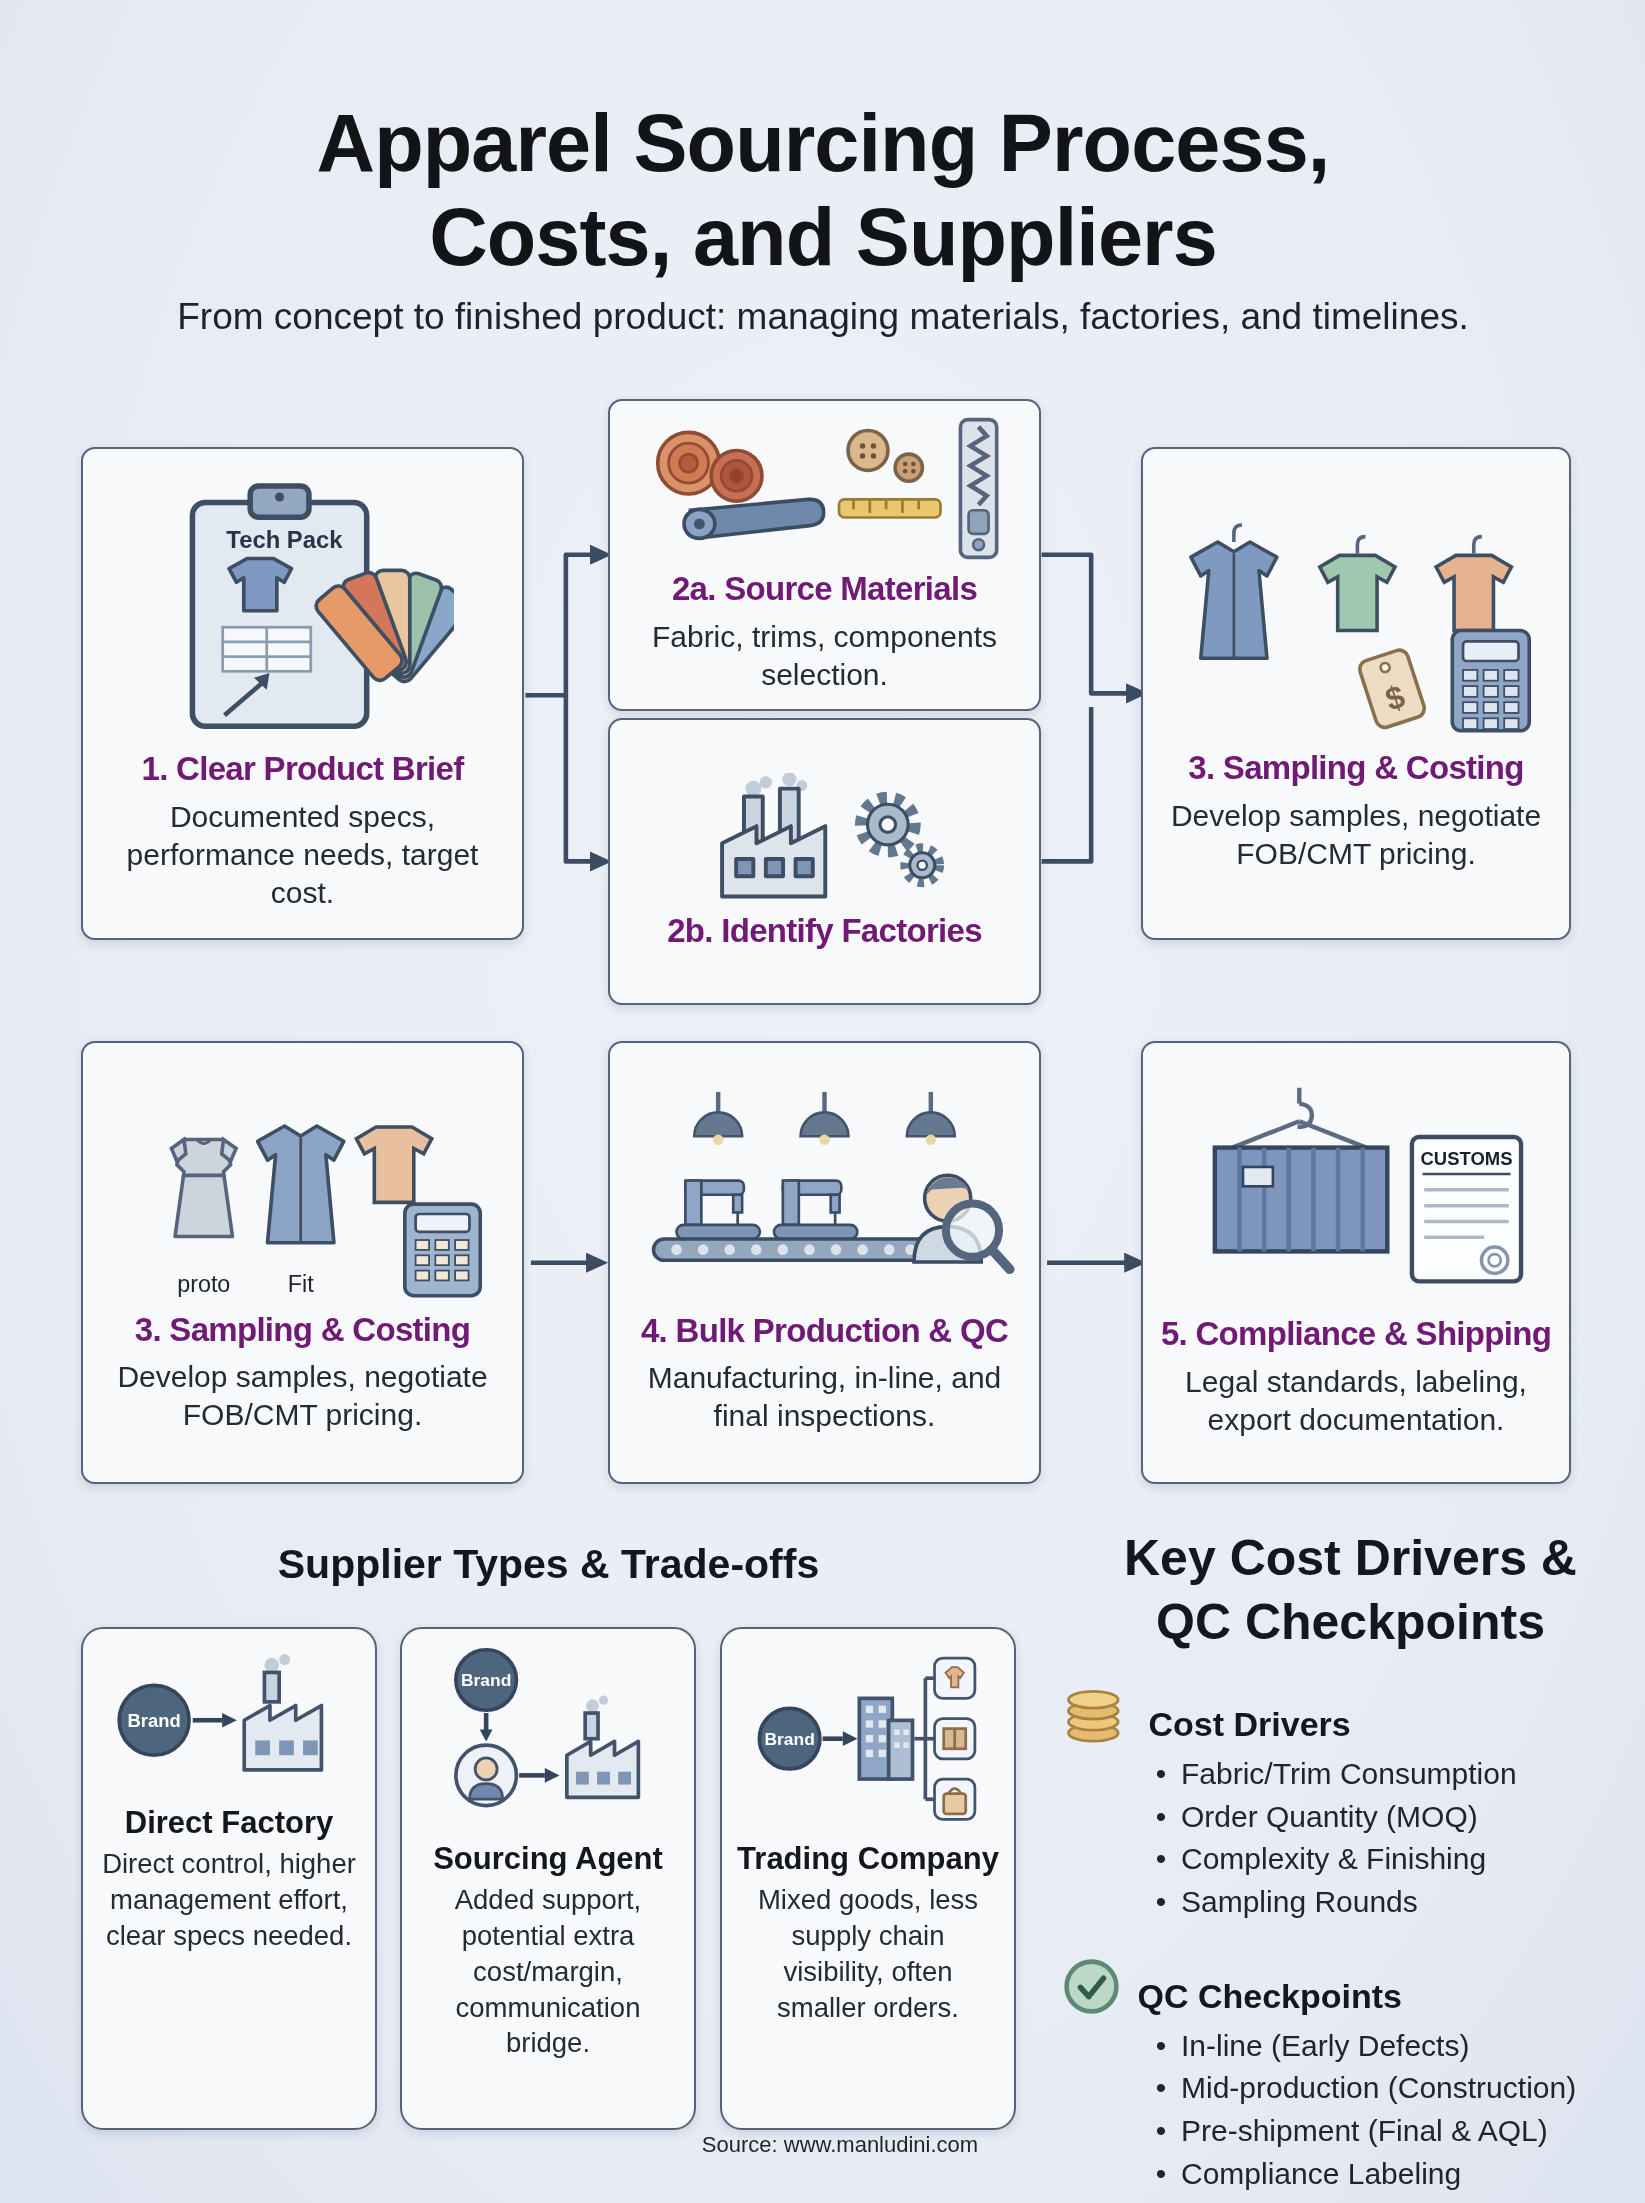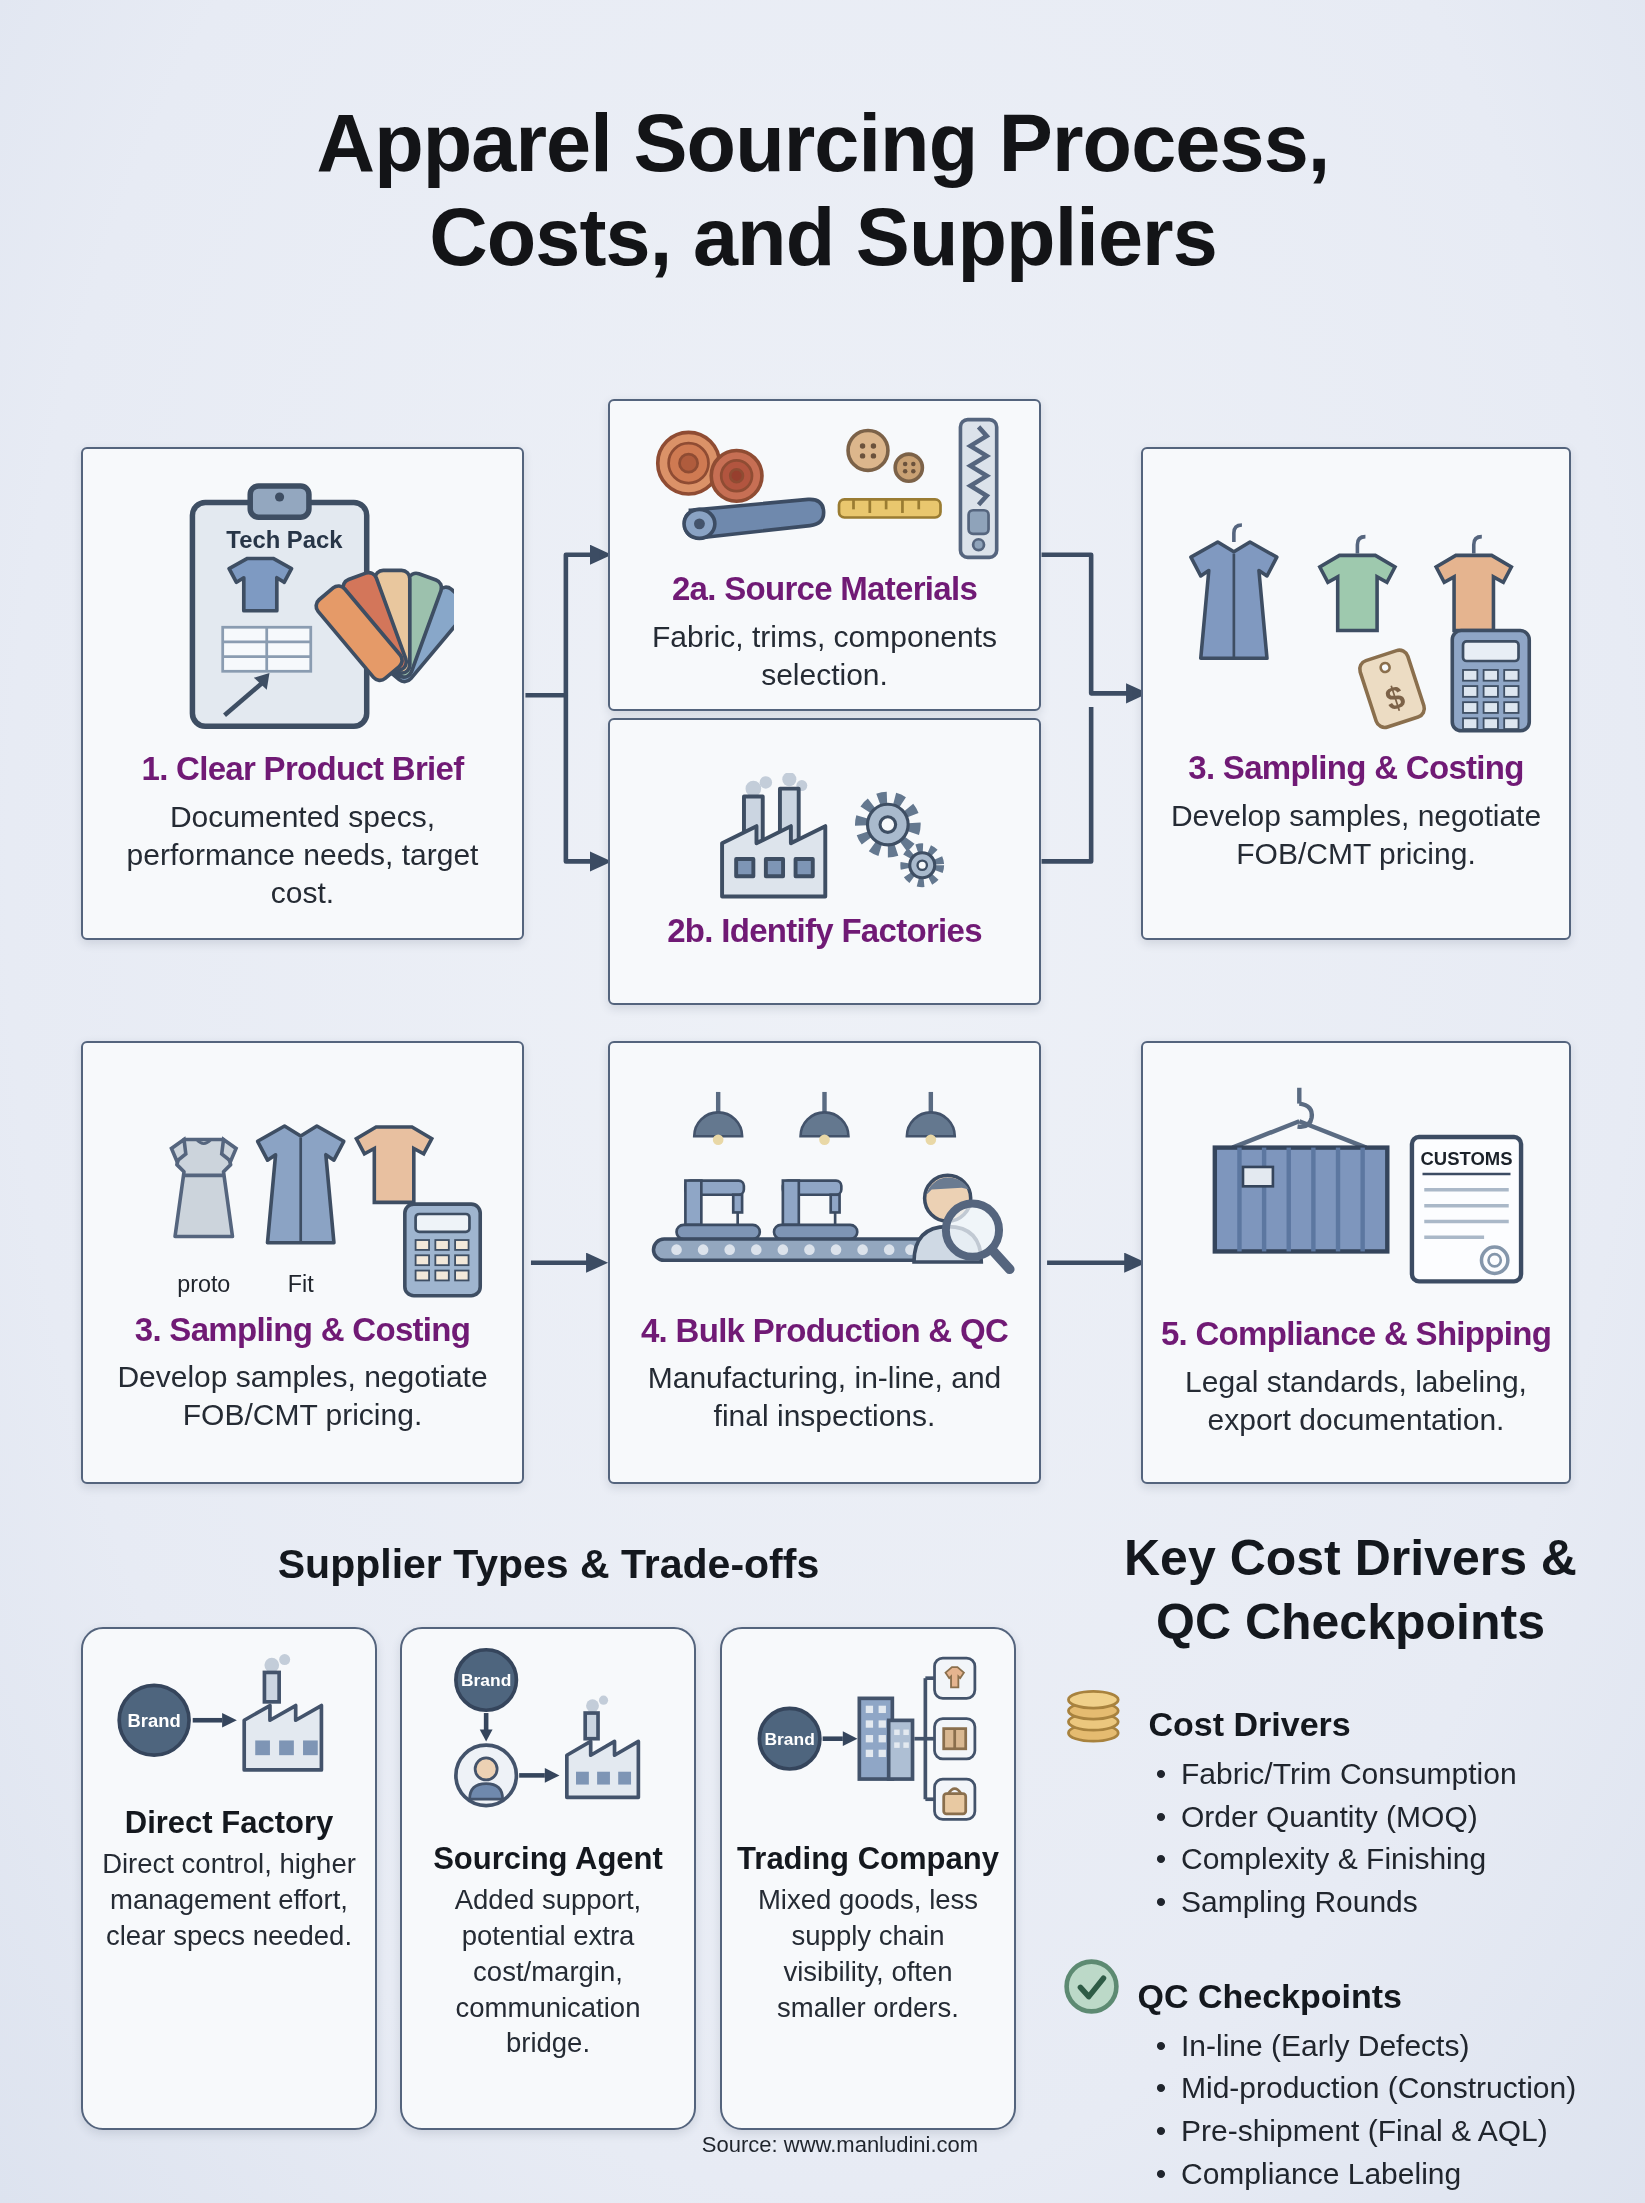--- a/index.html
+++ b/index.html
@@ -6,21 +6,21 @@
   html,body{background:#cdd5e2}
   body{font-family:"Liberation Sans",sans-serif}
   .canvas{position:relative;width:1646px;height:2204px;margin:0 auto;overflow:hidden;
           background:radial-gradient(ellipse at 50% 40%, #eef1f7 0%, #e7ebf4 70%, #dde3ef 100%)}
   
   .title{position:absolute;top:97px;left:0;width:100%;text-align:center;
          font-size:81px;line-height:1.16;font-weight:800;color:#131417;letter-spacing:-0.9px}
   .subtitle{position:absolute;top:296px;left:0;width:100%;text-align:center;
             font-size:37px;color:#1e232b}
   
-  .step{position:absolute;background:#f7f9fb;border:2.8px solid #54647d;border-radius:6px;
+  .step{position:absolute;background:#f7f9fb;border:2.8px solid #54647d;border-radius:14px;
         display:flex;flex-direction:column;align-items:center;justify-content:center;gap:9.2px;
         padding:20px 18.4px;text-align:center;box-shadow:0 3.7px 9.2px rgba(52,63,82,.14)}
   .step h3{font-size:33px;font-weight:800;color:#701a75;letter-spacing:-0.7px;white-space:nowrap}
   .step p{font-size:30px;line-height:1.27;color:#252b34}
   .icn{display:block;flex:0 0 auto}
   #box1{left:81px;top:447px;width:443px;height:493px}
   #box2a{left:608px;top:399px;width:433px;height:312px}
   #box2b{left:608px;top:718px;width:433px;height:287px}
   #box3{left:1141px;top:447px;width:430px;height:493px}
   #box3b{left:81px;top:1041px;width:443px;height:443px}
@@ -51,20 +51,21 @@
   .kc-list li::before{content:"\2022";position:absolute;left:3.7px;top:0}
   
   .footer{position:absolute;left:17px;top:2132px;width:100%;text-align:center;font-size:22px;color:#1f242c}
 </style>
 </head>
 <body>
 
 <div class="canvas">
 
   <h1 class="title"><span>Apparel Sourcing Process,</span><br><span>Costs, and Suppliers</span></h1>
+  <p class="subtitle">From concept to finished product: managing materials, factories, and timelines.</p>
 
   <svg class="arrows" width="1646" height="2204" viewBox="0 0 1792 2400">
     <defs>
       <marker id="ah" markerUnits="userSpaceOnUse" markerWidth="26" markerHeight="24" refX="4" refY="11" orient="auto">
         <path d="M0 0 L24 11 L0 22 z" fill="#3c4c63"></path>
       </marker>
     </defs>
     <path class="fl" d="M572 757 H616 V604 H646" marker-end="url(#ah)"></path>
     <path class="fl" d="M616 757 V938 H646" marker-end="url(#ah)"></path>
     <path class="fl" d="M1134 604 H1188 V755 H1230" marker-end="url(#ah)"></path>

